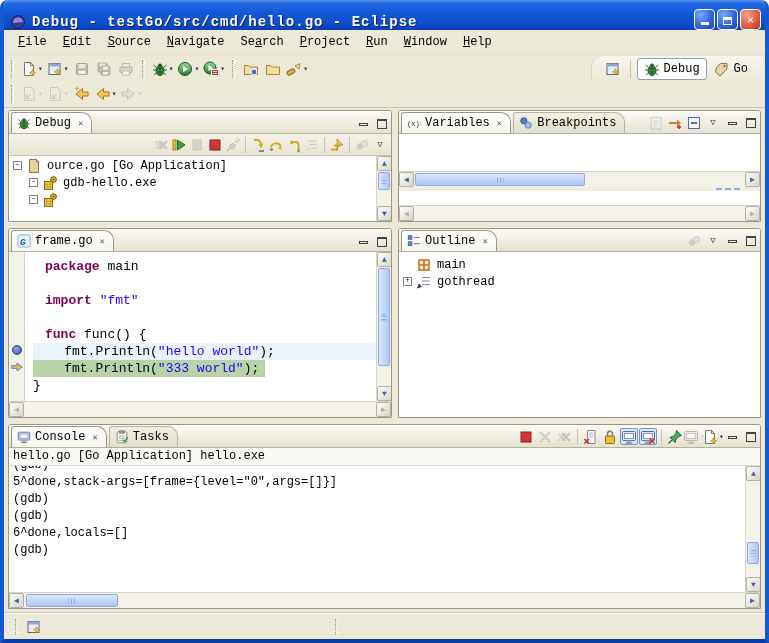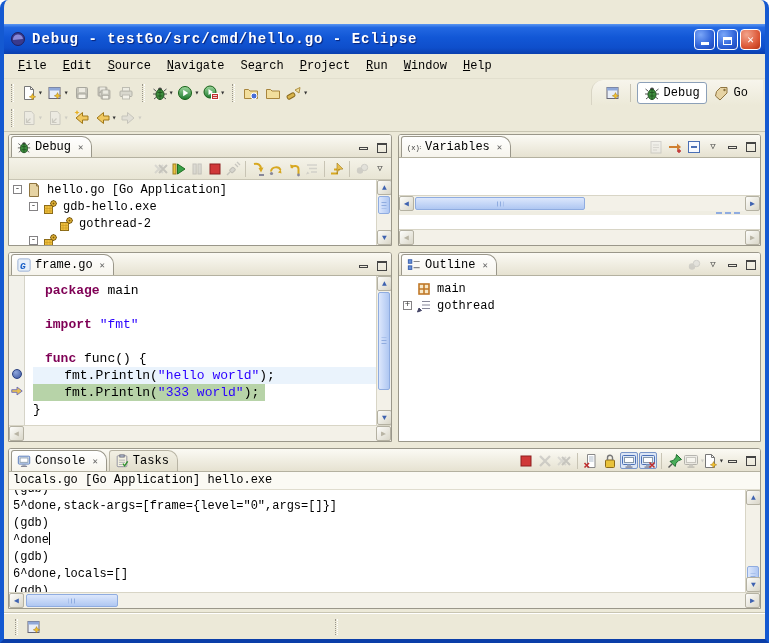--- a/index.html
+++ b/index.html
@@ -2,22 +2,22 @@
 <html style="--keyword: #7f0055; --string: #2a00ff; --debug-current-line: #b7d3a8; --breakpoint-line-bg: #eaf3fc; --titlebar-blue: #1257d6; --terminate-red: #d03838; --resume-green: #38a048;"><head>
 <meta charset="utf-8">
 <style>
   html,body{margin:0;padding:0;width:769px;height:643px;overflow:hidden;
     font-family:"Liberation Mono","DejaVu Sans Mono",monospace;font-size:12px;color:#000;}
   *{box-sizing:border-box;}
   .xp-window{width:769px;height:643px;border-left:4px solid #1459D1;border-right:4px solid #1459D1;
     border-bottom:4px solid #0B3EA8;border-radius:8px 8px 0 0;overflow:hidden;background:#ECE9D8;
     display:flex;flex-direction:column;}
   
-  .titlebar{height:30px;flex:0 0 30px;display:flex;align-items:center;padding:0 4px 0 6px;
-    background:linear-gradient(180deg,#5A96F2 0%,#2268E2 12%,#1257D6 45%,#0E4ECB 80%,#0A3FAE 100%);margin-top:24px;}
+  .titlebar{height:30px;flex:0 0 30px;display:flex;align-items:flex-end;padding:0 4px 0 6px;
+    background:linear-gradient(180deg,#5A96F2 0%,#2268E2 12%,#1257D6 45%,#0E4ECB 80%,#0A3FAE 100%);}
   .title-text{color:#fff;font-weight:bold;font-size:14px;letter-spacing:1px;margin-left:6px;flex:1;
     text-shadow:1px 1px 1px rgba(0,0,60,.6);white-space:nowrap;overflow:hidden;}
   .tb-btn{width:21px;height:21px;border:1px solid #fff;border-radius:4px;margin-left:2px;
     display:flex;align-items:flex-end;justify-content:center;color:#fff;font-weight:bold;font-size:11px;
     background:radial-gradient(circle at 30% 25%,#7AA6F8,#2E62D8 60%,#1B44B8);}
   .tb-btn.close{background:radial-gradient(circle at 30% 25%,#F2A48C,#DD5A3A 60%,#B83010);
     align-items:center;}
   .glyph-min{width:8px;height:3px;background:#fff;margin-bottom:4px;}
   .glyph-max{width:9px;height:8px;border:1px solid #fff;border-top-width:3px;margin-bottom:4px;}
   
@@ -571,37 +571,29 @@
           </span>
       </div>
       <div style="flex:1;display:flex;min-height:0;">
         <div class="tree" id="debug-tree">
             <div class="trow">
               <span class="tind" style="width: 0px;"></span>
               <span class="exp">-</span>
               <svg class="i16">
                 <use href="#s-launchfile"></use>
               </svg>
-              <span class="tlabel">hello.go [Go Application]</span>
+              <span class="tlabel">ource.go [Go Application]</span>
             </div>
             <div class="trow">
               <span class="tind" style="width: 16px;"></span>
               <span class="exp">-</span>
               <svg class="i16">
                 <use href="#s-gearbox"></use>
               </svg>
               <span class="tlabel">gdb-hello.exe</span>
-            </div>
-            <div class="trow">
-              <span class="tind" style="width: 32px;"></span>
-              <span class="exp noexp"></span>
-              <svg class="i16">
-                <use href="#s-gearbox"></use>
-              </svg>
-              <span class="tlabel">gothread-2</span>
             </div>
             <div class="trow">
               <span class="tind" style="width: 16px;"></span>
               <span class="exp">-</span>
               <svg class="i16">
                 <use href="#s-gearbox"></use>
               </svg>
               <span class="tlabel"></span>
             </div>
           </div>
@@ -614,20 +606,26 @@
     </div>
 
     <div class="view">
       <div class="vhead">
         <span class="tab active">
           <svg class="i14">
               <use href="#s-var"></use>
             </svg>
           <span>Variables</span>
           <span class="tabx">✕</span>
+        </span>
+        <span class="tab">
+          <svg class="i14">
+              <use href="#s-bp2"></use>
+            </svg>
+          <span>Breakpoints</span>
         </span>
         <span class="vtools">
           <span class="vbtn dis">
               <svg class="i16">
                 <use href="#s-clipgray"></use>
               </svg>
             </span>
           <span class="vbtn">
               <svg class="i16">
                 <use href="#s-addvar"></use>
@@ -829,28 +827,27 @@
               <span class="dd">▾</span>
             </span>
           <span class="hbtn">
               <span class="gmin"></span>
             </span>
           <span class="hbtn">
               <span class="gmax"></span>
             </span>
         </span>
       </div>
-      <div class="conlabel">locals.go [Go Application] hello.exe</div>
+      <div class="conlabel">hello.go [Go Application] hello.exe</div>
       <div class="conbody">
         <div class="contextwrap">
           <div class="console-text" id="console-text">
               <div class="conline">(gdb) </div>
               <div class="conline">5^done,stack-args=[frame={level="0",args=[]}]</div>
               <div class="conline">(gdb) </div>
-              <div class="conline">^done<span class="caret"></span></div>
               <div class="conline">(gdb) </div>
               <div class="conline">6^done,locals=[]</div>
               <div class="conline">(gdb) </div>
             </div>
         </div>
         <div class="sb sbv">
           <span class="arr" style="top:0;left:0;">▲</span>
           <span class="thumbv" style="top:76px;height:22px;"></span>
           <span class="arr" style="bottom:0;left:0;">▼</span>
         </div>

